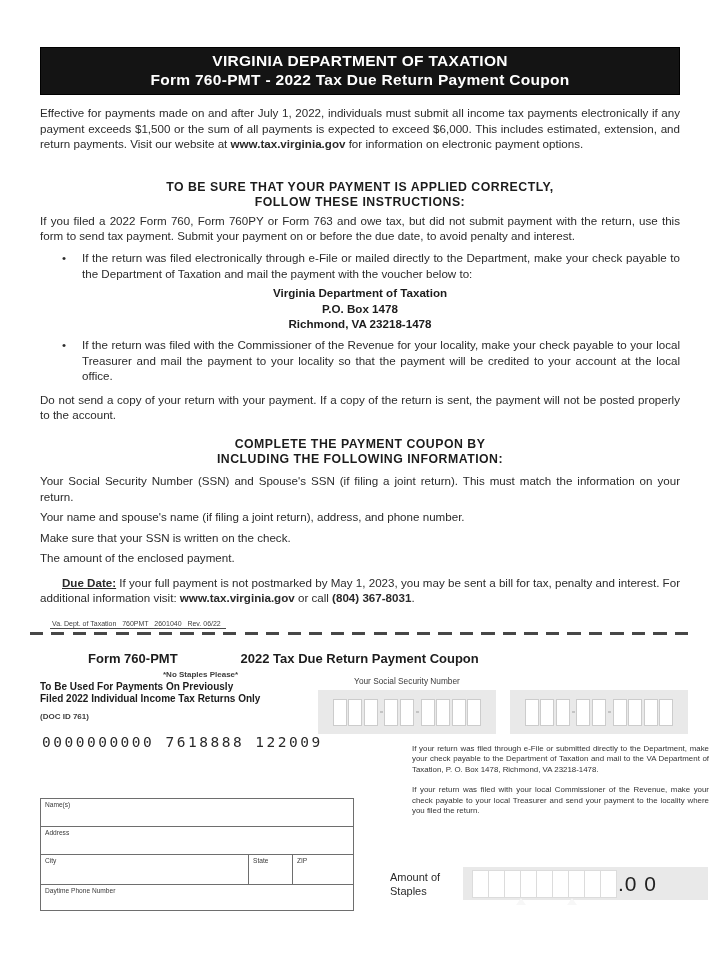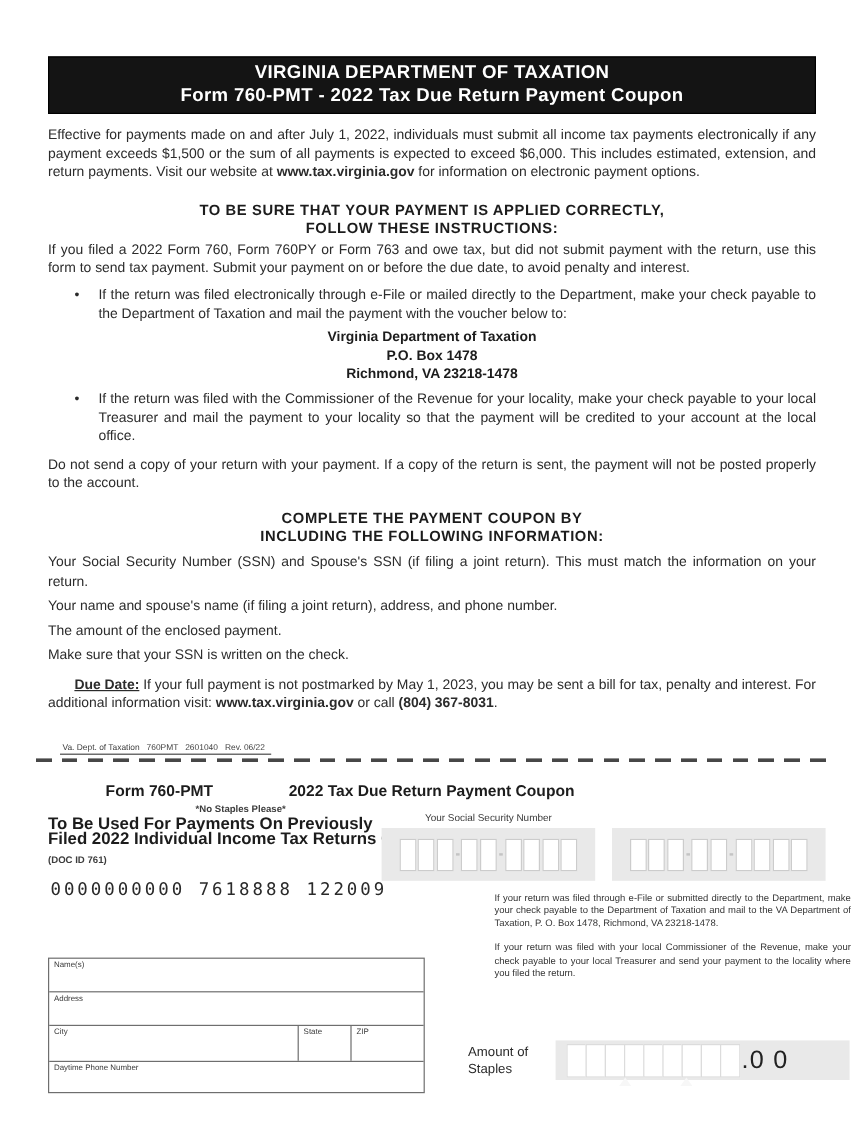--- a/index.html
+++ b/index.html
@@ -13,21 +13,21 @@
   .banner div { font-size:15.5px; font-weight:bold; line-height:19px; letter-spacing:0.3px; }
   .body { font-size:11.6px; line-height:15.6px; color:#2b2b2b; }
   .just { text-align:justify; }
   .heading { text-align:center; font-weight:bold; font-size:12.3px; line-height:15px; letter-spacing:0.5px; color:#1c1c1c; }
   .bullet { display:flex; margin-left:22px; }
   .bullet .dot { width:20px; font-size:11.6px; line-height:15.6px; flex:0 0 20px; }
   .addr { text-align:center; font-weight:bold; font-size:11.6px; line-height:15.6px; color:#1c1c1c; }
   b.u { text-decoration:underline;padding-left:22px; }
 
   .m-p1 { margin-top:10px; }
-  .m-h1 { margin-top:16px; }
+  .m-h1 { margin-top:28px; }
   .m-p2 { margin-top:3px; }
   .m-b1 { margin-top:6px; }
   .m-ad { margin-top:4px; }
   .m-b2 { margin-top:5px; }
   .m-p3 { margin-top:8px; }
   .m-h2 { margin-top:14px; }
   .m-p4 { margin-top:6px; }
   .m-li { margin-top:5px; }
   .m-dd { margin-top:9px; }
 
@@ -35,21 +35,21 @@
   .cutline { position:absolute; left:0; top:612px; width:720px; }
   .smallprint { display:inline-block; margin-left:50px; font-size:7px; color:#3f3f3f; white-space:pre; border-bottom:1px solid #4a4a4a; padding:0 5px 1px 2px; }
   .dashes { margin:2px 28px 0 30px; height:2.5px; background:repeating-linear-gradient(90deg,#474747 0 13px,transparent 13px 21.5px); }
 
   
   .coupon { position:absolute; left:0; top:648px; width:720px; height:309px; }
   .c-title { position:absolute; left:40px; top:3px; display:flex; gap:15px; }
   .c-title span { font-size:13px; font-weight:bold; color:#1c1c1c;padding-left:48px; }
   .c-docid { position:absolute; left:40px; top:22px; font-size:8px; font-weight:bold; color:#3d3d3d;margin-top:42px; }
   .c-staples { position:absolute; left:163px; top:22px; font-size:8px; font-weight:bold; color:#3d3d3d; }
-  .c-usage { position:absolute; left:40px; top:33px; font-size:14px; font-weight:bold; line-height:11.5px; color:#1c1c1c; }
+  .c-usage { position:absolute; left:40px; top:33px; font-size:10px; font-weight:bold; line-height:11.5px; color:#1c1c1c; }
 
   .ssn-label { position:absolute; top:28px; width:178px; text-align:center; font-size:8.3px; color:#3a3a3a; }
   .ssn-label.one { left:318px; } .ssn-label.two { left:510px;margin-top:38px; }
   .ssn-box { position:absolute; top:42px; width:178px; height:44px; background:#e9e9e9; display:flex; align-items:center; justify-content:center; }
   .ssn-box.one { left:318px; } .ssn-box.two { left:510px; }
   .ssn-cell { width:14px; height:27px; background:#fff; border:1px solid #cccccc; margin:0 0.8px; }
   .ssn-sep { width:5px; height:27px; display:flex; align-items:center; justify-content:center; }
   .ssn-sep i { display:block; width:3px; height:2px; background:#c4c4c4; }
 
   .scanline { position:absolute; left:42px; top:86px; font-family:"DejaVu Sans Mono", monospace; font-size:14.5px; letter-spacing:2.5px; color:#2a2a2a; }
@@ -113,22 +113,22 @@
 
     <p class="body just m-p3">Do not send a copy of your return with your payment. If a copy of the return is sent, the payment will not be posted properly to the account.</p>
 
     <div class="heading m-h2">
       <div>COMPLETE THE PAYMENT COUPON BY</div>
       <div>INCLUDING THE FOLLOWING INFORMATION:</div>
     </div>
 
     <p class="body just m-p4">Your Social Security Number (SSN) and Spouse's SSN (if filing a joint return). This must match the information on your return.</p>
     <p class="body m-li">Your name and spouse's name (if filing a joint return), address, and phone number.</p>
+    <p class="body m-li">Make sure that your SSN is written on the check.</p>
     <p class="body m-li">The amount of the enclosed payment.</p>
-    <p class="body m-li">Make sure that your SSN is written on the check.</p>
 
     <p class="body just m-dd"><b class="u">Due Date:</b><span> If your full payment is not postmarked by May 1, 2023, you may be sent a bill for tax, penalty and interest. For additional information visit: </span><b>www.tax.virginia.gov</b><span> or call </span><b>(804) 367-8031</b><span>.</span></p>
 
   </div>
 
   <div class="cutline">
     <span class="smallprint">Va. Dept. of Taxation   760PMT   2601040   Rev. 06/22</span>
     <div class="dashes"></div>
   </div>
 

